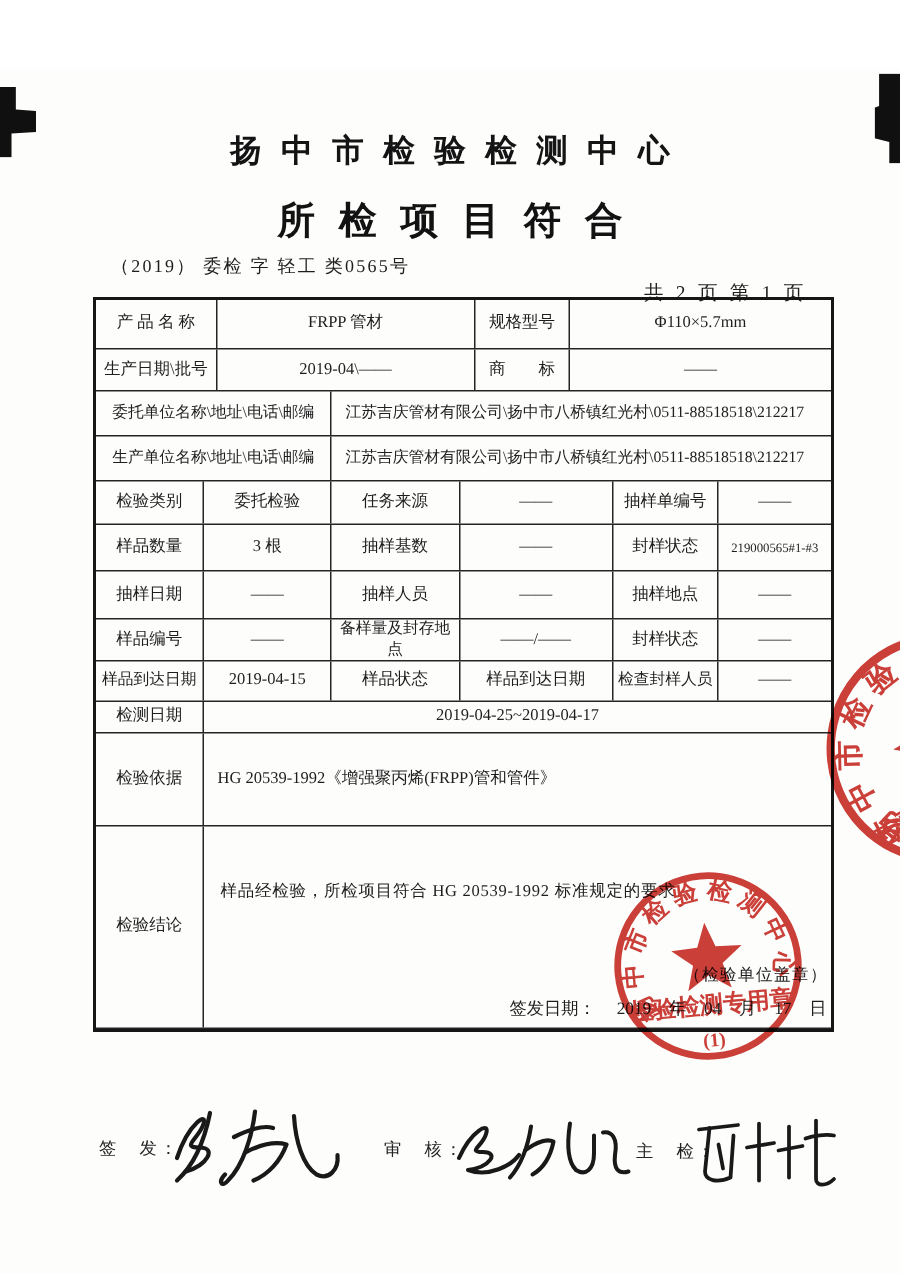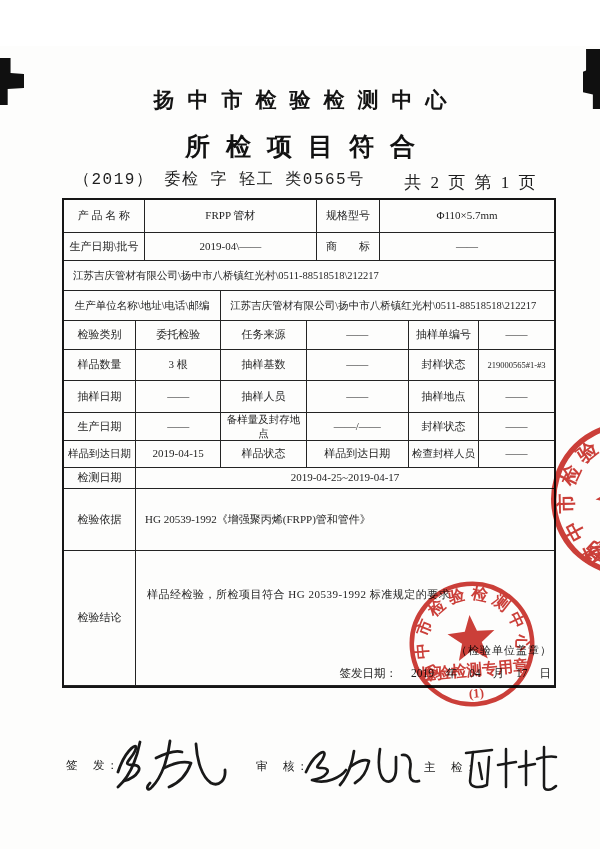--- a/index.html
+++ b/index.html
@@ -7,22 +7,22 @@
     position:relative;width:600px;height:849px;overflow:hidden;
     background:#fdfdfc;color:#1e1e1e;
     font-family:"Liberation Serif","DejaVu Serif",serif;
     margin-top:46px;
   }
   
   .org-title{position:absolute;top:40px;left:0;width:100%;text-align:center;
     font-size:21px;font-weight:700;letter-spacing:13px;text-indent:13px;color:#141414;}
   .report-title{position:absolute;top:84px;left:0;width:100%;text-align:center;
     font-size:25px;font-weight:700;letter-spacing:16px;text-indent:16px;color:#121212;}
-  .doc-no{position:absolute;top:123px;left:74px;font-size:16px;letter-spacing:1.5px;font-family:Liberation Mono, monospace;}
-  .page-no{position:absolute;top:125px;right:62px;font-size:17px;letter-spacing:2.5px;}
+  .doc-no{position:absolute;top:123px;left:74px;font-size:12px;letter-spacing:1.5px;}
+  .page-no{position:absolute;top:140px;right:62px;font-size:13px;letter-spacing:2.5px;}
   
   .tbl{position:absolute;left:62px;top:152px;width:490px;border:2px solid #161616;background:transparent;}
   .trow{display:flex;border-bottom:1.6px solid #242424;box-sizing:border-box;}
   .trow.last{border-bottom:none;}
   .c{border-right:1.6px solid #242424;box-sizing:border-box;display:flex;
      align-items:center;justify-content:center;text-align:center;
      font-size:11px;line-height:1.25;padding:1px 2px;overflow:hidden;}
   .c.end{border-right:none;}
   .c.left{justify-content:flex-start;text-align:left;padding-left:9px;}
   .c.small{font-size:10.5px;}
@@ -78,20 +78,21 @@
       <div class="c wA3">规格型号</div>
       <div class="c wA4 end">Φ110×5.7mm</div>
     </div>
     <div class="trow" style="height:28px">
       <div class="c wA1">生产日期\批号</div>
       <div class="c wA2">2019-04\——</div>
       <div class="c wA3">商　　标</div>
       <div class="c wA4 end">——</div>
     </div>
     <div class="trow" style="height:30px">
+      <div class="c wB1 small">委托单位名称\地址\电话\邮编</div>
       <div class="c wB2 end small left">江苏吉庆管材有限公司\扬中市八桥镇红光村\0511-88518518\212217</div>
     </div>
     <div class="trow" style="height:30px">
       <div class="c wB1 small">生产单位名称\地址\电话\邮编</div>
       <div class="c wB2 end small left">江苏吉庆管材有限公司\扬中市八桥镇红光村\0511-88518518\212217</div>
     </div>
     <div class="trow" style="height:29px">
       <div class="c wC1">检验类别</div>
       <div class="c wC2">委托检验</div>
       <div class="c wC3">任务来源</div>
@@ -109,21 +110,21 @@
     </div>
     <div class="trow" style="height:32px">
       <div class="c wC1">抽样日期</div>
       <div class="c wC2">——</div>
       <div class="c wC3">抽样人员</div>
       <div class="c wC4">——</div>
       <div class="c wC5">抽样地点</div>
       <div class="c wC6 end">——</div>
     </div>
     <div class="trow" style="height:28px">
-      <div class="c wC1">生产日期</div>
+      <div class="c wC1">样品编号</div>
       <div class="c wC2">——</div>
       <div class="c wC3 small">备样量及封存地点</div>
       <div class="c wC4">——/——</div>
       <div class="c wC5">封样状态</div>
       <div class="c wC6 end">——</div>
     </div>
     <div class="trow" style="height:27px">
       <div class="c wC1 small">样品到达日期</div>
       <div class="c wC2">2019-04-15</div>
       <div class="c wC3">样品状态</div>

